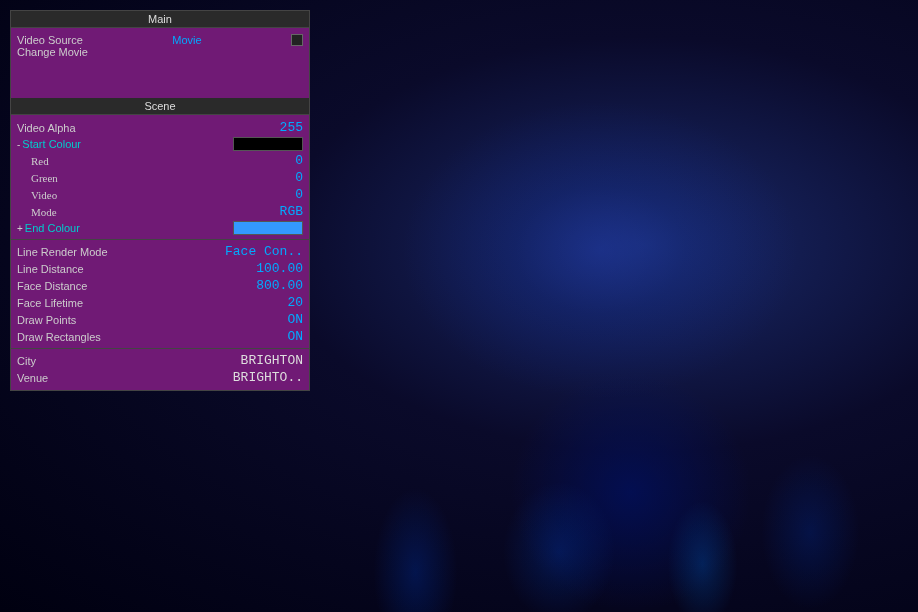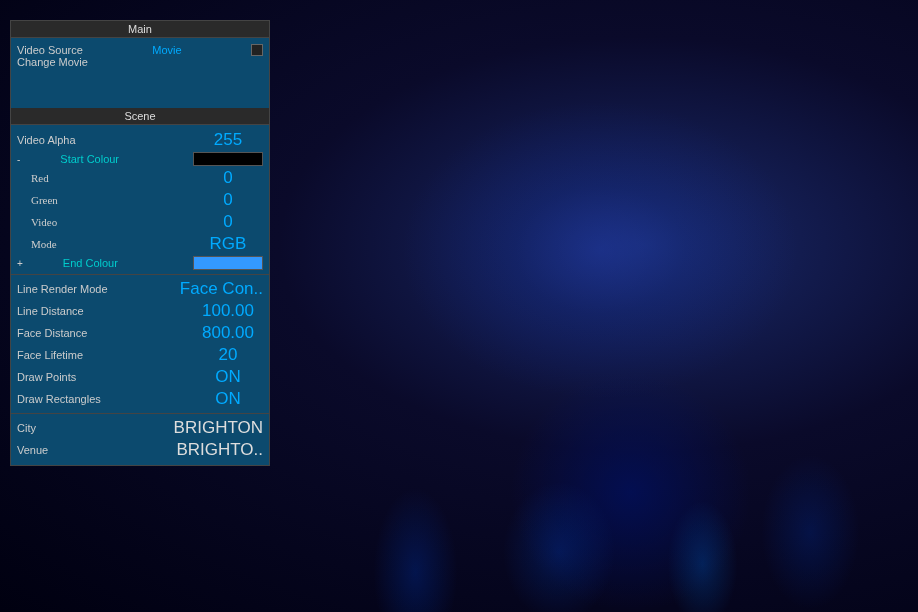--- a/index.html
+++ b/index.html
@@ -46,24 +46,24 @@
       position: absolute;
       top: 100px; left: 400px;
       width: 400px;
       height: 300px;
       background: radial-gradient(ellipse, #2244cc55 0%, #1133aa33 30%, transparent 70%);
     }
 
     
     .panel {
       position: absolute;
-      top: 20px;
+      top: 10px;
       left: 10px;
-      width: 260px;
-      background: #0c4a6e;
+      width: 300px;
+      background: #701a75;
       border: 1px solid #444;
       z-index: 10;
     }
 
     .section-header {
       background: #2a2a2a;
       color: #ddd;
       text-align: center;
       padding: 2px 4px;
       border-bottom: 1px solid #444;
@@ -72,43 +72,43 @@
 
     .section-content {
       padding: 4px 0;
     }
 
     .row {
       display: flex;
       align-items: center;
       padding: 1px 6px;
       min-height: 16px;
-      gap: 38px;
     }
 
     .row-label {
       flex: 1;
       color: #ccc;
       font-size: 11px;
     }
 
     .row-label.cyan {
       color: #00cccc;
     }
 
     .row-label.indent {
       padding-left: 14px;
       font-family: Liberation Serif, serif;
     }
 
     .row-value {
       color: #00aaff;
-      font-size: 17px;
+      font-size: 13px;
       min-width: 70px;
-      text-align: center;
+      text-align: right;
+      font-family: Liberation Mono, monospace;
     }
 
     .row-value.white {
       color: #ddd;
       margin-left: 40px;
     }
 
     .colour-swatch {
       width: 70px;
       height: 14px;

